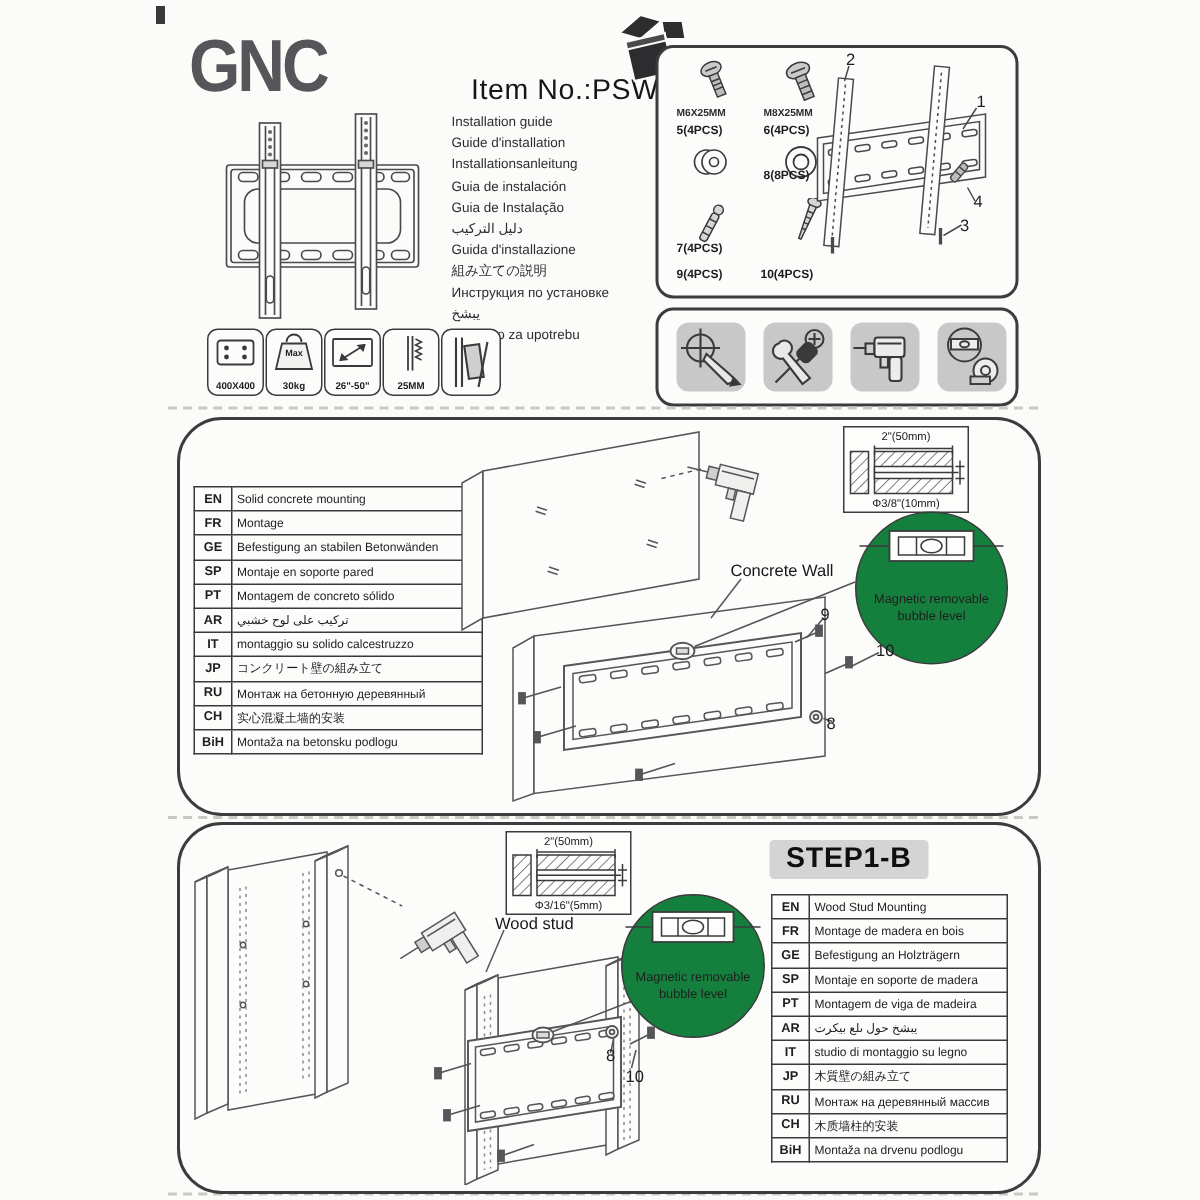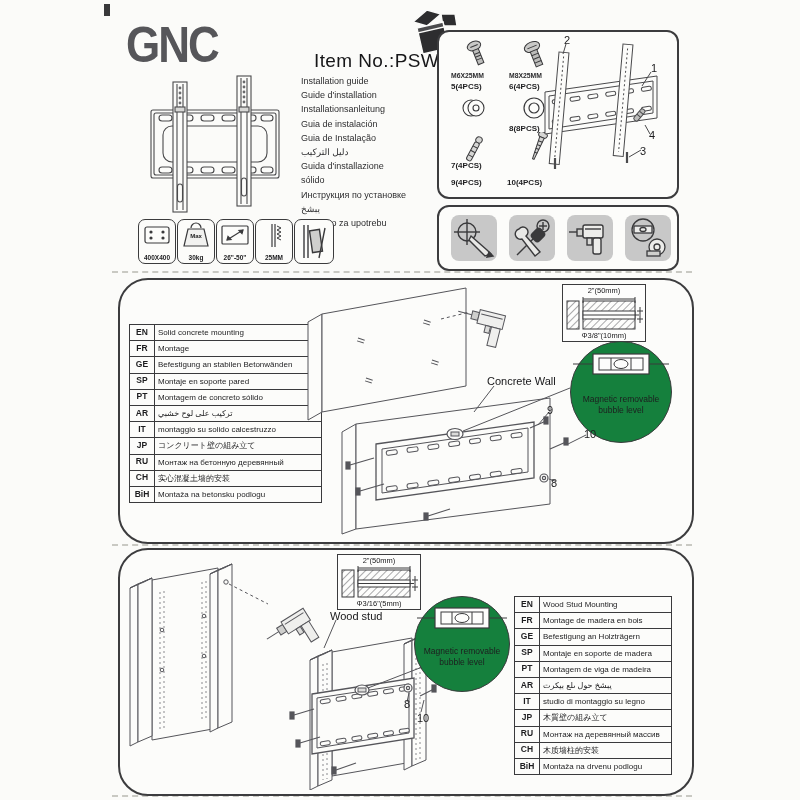--- a/index.html
+++ b/index.html
@@ -88,21 +88,21 @@
   <div class="abs itemno" style="left:286px;top:50px;">Item No.:PSW698ST</div>
 
   <div class="abs" style="left:301px;top:74px;">
     <div class="lang-item">Installation guide</div>
     <div class="lang-item">Guide d'installation</div>
     <div class="lang-item">Installationsanleitung</div>
     <div class="lang-item">Guia de instalación</div>
     <div class="lang-item">Guia de Instalação</div>
     <div class="lang-item">دليل التركيب</div>
     <div class="lang-item">Guida d'installazione</div>
-    <div class="lang-item">sólido</div>
+    <div class="lang-item">組み立ての説明</div>
     <div class="lang-item">Инструкция по установке</div>
     <div class="lang-item">يبشخ</div>
     <div class="lang-item">Uputstvo za upotrebu</div>
   </div>
 
   <svg class="abs" style="left:403px;top:2px;" width="58" height="58" viewBox="0 0 58 58" stroke="#fbfbf9" stroke-width="1.4" fill="#2d2d2f">
     <polygon points="10,20 24,8 38,12 24,24"></polygon>
     <polygon points="38,12 52,12 54,24 40,24"></polygon>
     <polygon points="14,26 40,20 46,46 20,52"></polygon>
     <polygon points="14,26 40,20 41,25 15,31" fill="#4a4a4c"></polygon>
@@ -139,21 +139,21 @@
     <svg class="abs" style="left:20px;top:64px;" width="30" height="24" viewBox="0 0 30 24" stroke="#3a3a3c" stroke-width="1.1" fill="#fcfcfa">
       <circle cx="12" cy="12" r="8"></circle>
         <circle cx="17" cy="12" r="8"></circle>
         <circle cx="17" cy="12" r="3"></circle>
     </svg>
     <svg class="abs" style="left:80px;top:62px;" width="30" height="28" viewBox="0 0 30 28" stroke="#3a3a3c" stroke-width="1.2" fill="#fcfcfa">
       <circle cx="15" cy="14" r="10"></circle>
         <circle cx="15" cy="14" r="5"></circle>
     </svg>
     <div class="abs hw-label" style="left:12px;top:92px;margin-top:37px;">7(4PCS)</div>
-    <div class="abs hw-label" style="left:70px;top:92px;">8(8PCS)</div>
+    <div class="abs hw-label" style="left:70px;top:80px;">8(8PCS)</div>
 
     <svg class="abs" style="left:18px;top:104px;" width="34" height="38" viewBox="0 0 34 38" stroke="#3a3a3c" stroke-width="1" fill="#d6d6d4">
       <g transform="translate(22,4) rotate(28)">
         <circle cx="0" cy="0" r="3.2"></circle>
         <rect x="-2.6" y="3" width="5.2" height="20" rx="2"></rect>
         <line x1="-2.6" y1="8" x2="2.6" y2="8"></line>
           <line x1="-2.6" y1="13" x2="2.6" y2="13"></line>
           <line x1="-2.6" y1="18" x2="2.6" y2="18"></line>
       </g>
     </svg>
@@ -476,20 +476,21 @@
       <div>bubble level</div>
     </div>
   </div>
 
   <div class="abs diagram-label" style="left:487px;top:375px;">Concrete Wall</div>
   <span class="abs callout-num" style="left:547px;top:404px;">9</span>
   <span class="abs callout-num" style="left:584px;top:428px;">10</span>
   <span class="abs callout-num" style="left:551px;top:477px;">8</span>
 
   <div class="abs sec" style="left:118px;top:548px;width:572px;height:244px;"></div>
+  <div class="abs badge" style="left:513px;top:560px;">STEP1-B</div>
 
   <svg class="abs" style="left:122px;top:552px;" width="400" height="238" viewBox="0 0 400 238" fill="none" stroke="#55555a" stroke-width="1">
 
     <polygon points="30,28 96,16 96,176 30,188" fill="#fcfcfa"></polygon>
     <polygon points="8,36 16,32 16,190 8,194" fill="#fcfcfa"></polygon>
     <polygon points="16,32 30,26 30,184 16,190" fill="#fcfcfa"></polygon>
     <polygon points="8,36 16,32 30,26 22,30" fill="#fcfcfa"></polygon>
     <polygon points="88,22 96,18 96,176 88,180" fill="#fcfcfa"></polygon>
     <polygon points="96,18 110,12 110,170 96,176" fill="#fcfcfa"></polygon>
     <polygon points="88,22 96,18 110,12 102,16" fill="#fcfcfa"></polygon>

